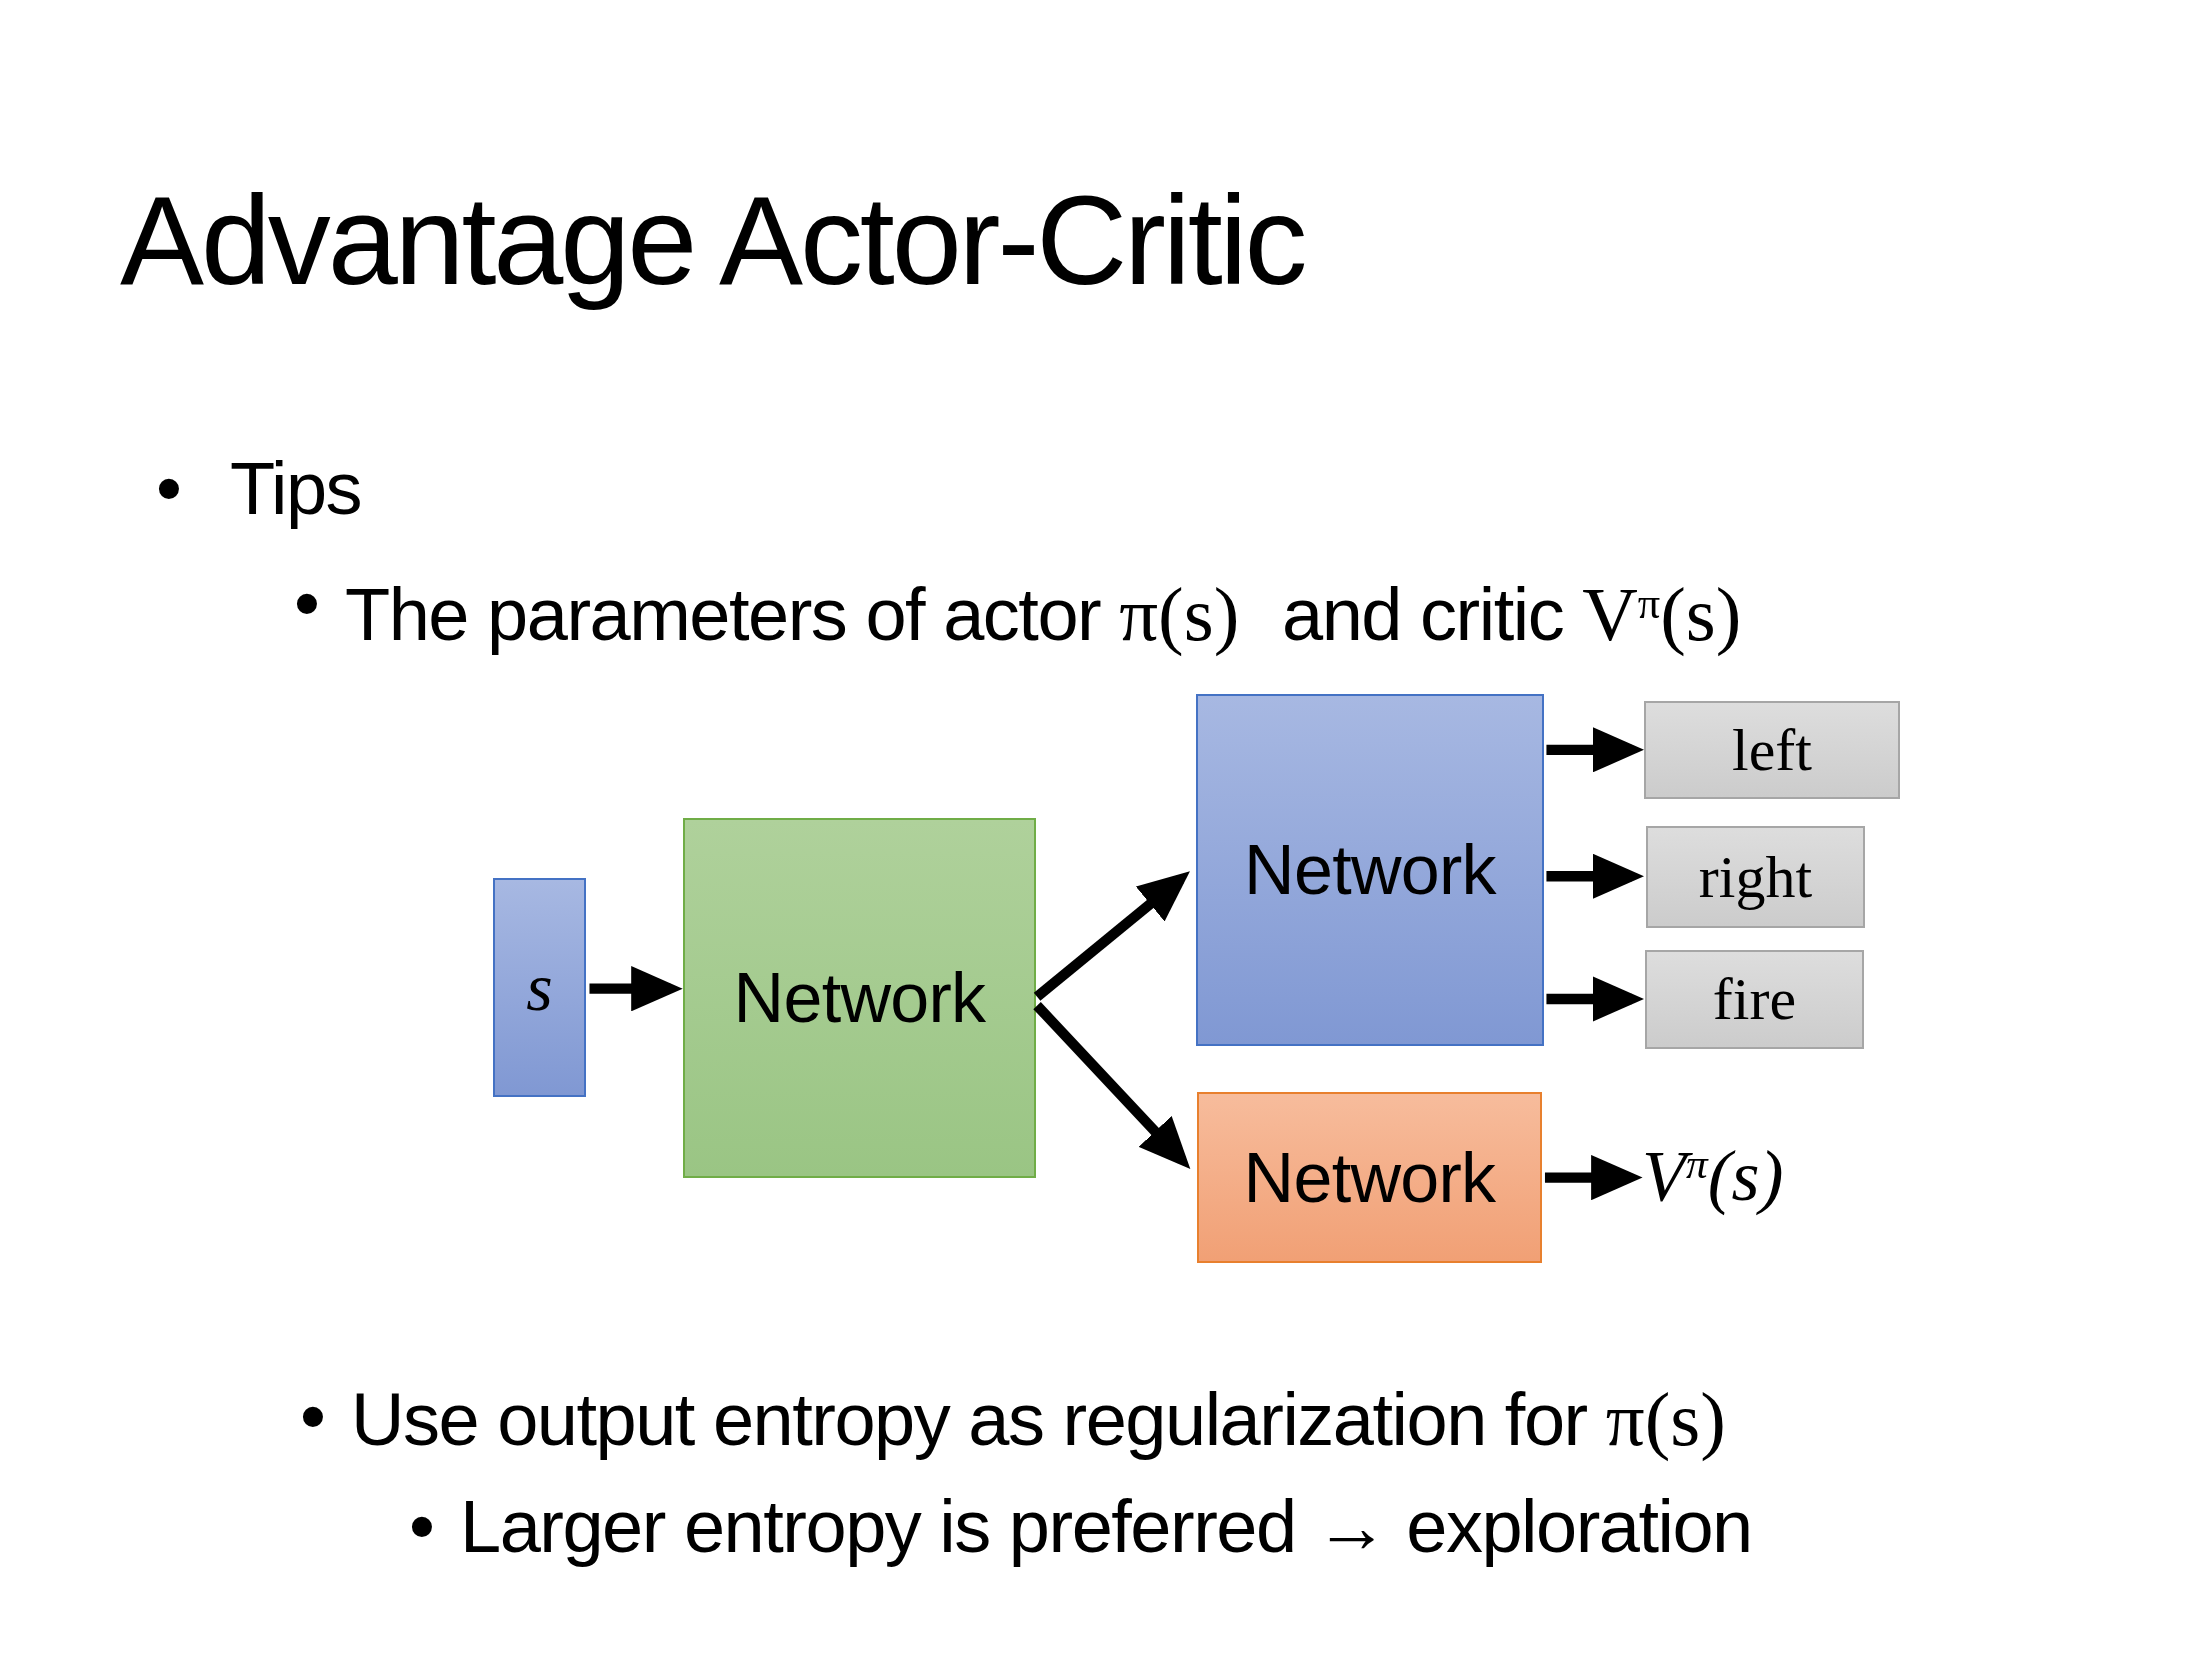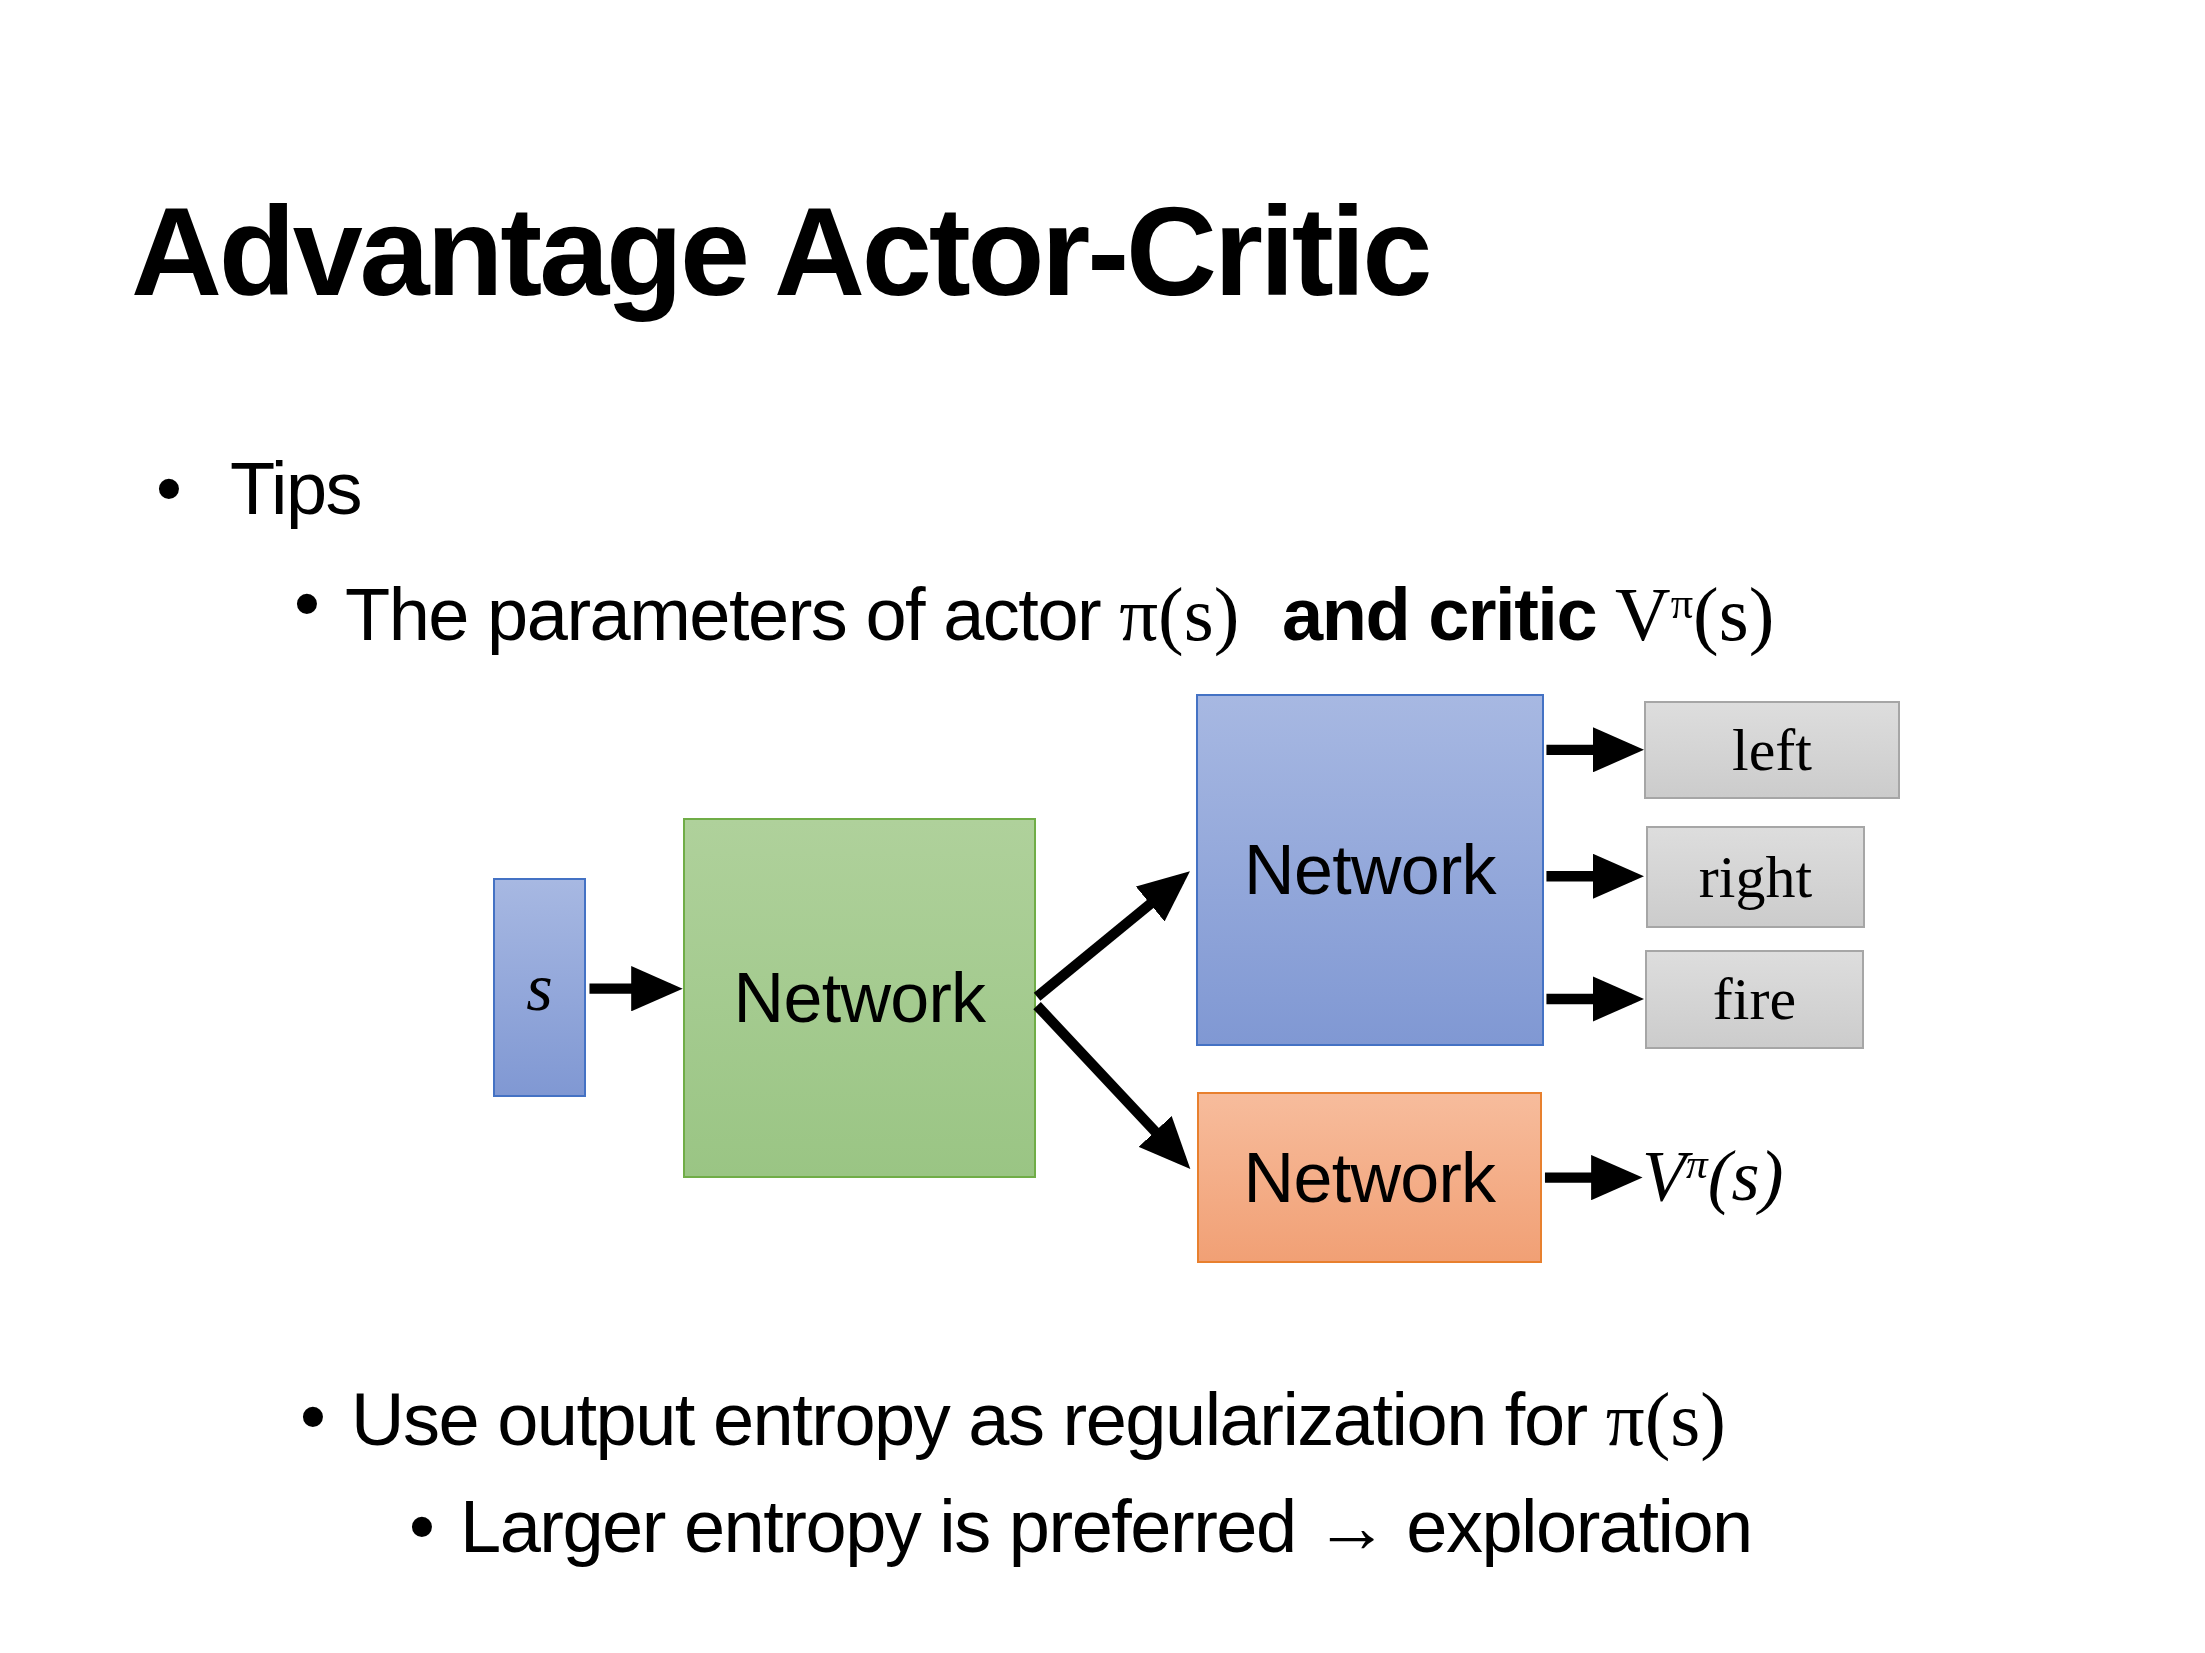--- a/index.html
+++ b/index.html
@@ -2,38 +2,38 @@
 <html style="--blue-fill-top: #a7b8e2; --blue-fill-bottom: #8098d3; --blue-border: #4472c4; --green-fill-top: #afd19b; --green-fill-bottom: #9ac584; --green-border: #70ad47; --orange-fill-top: #f7bc9c; --orange-fill-bottom: #f1a075; --orange-border: #e8802e; --gray-fill-top: #dddddd; --gray-fill-bottom: #cccccc; --gray-border: #a6a6a6;font-size:11.8px"><head>
 <meta charset="utf-8">
 <style>
   html,body { margin:0; padding:0; background:#ffffff; }
   .slide {
     position:relative; width:2205px; height:1654px; background:#ffffff;
     font-family:"Liberation Sans", sans-serif; color:#000;
     overflow:hidden;
   }
   .title {
-    position:absolute; left:116px; top:168px; margin:15px;
-    font-size:126px; font-weight:700; letter-spacing:-0.025em; line-height:1.1;
+    position:absolute; left:116px; top:168px; margin:4px;
+    font-size:126px; font-weight:400; letter-spacing:-0.025em; line-height:1.1;
     white-space:nowrap;
   }
   .line {
     position:absolute; font-size:74px; letter-spacing:-1.5px; line-height:1.38;
     white-space:nowrap; display:flex; align-items:flex-start;
   }
   .dot { display:inline-block; flex:0 0 auto; }
   .lvl1 .dot { width:74px; }
   .lvl2 .dot { width:51px; }
   .lvl3 .dot { width:51px; }
   .math {
     font-family:"Liberation Serif", serif; 
     letter-spacing:0; font-size:1.04em;margin-top:44px;
   }
   .sup { font-size:0.6em; vertical-align:0.5em; }
-  .gapped { margin-left:0.32em;font-weight:bold; }
+  .gapped { margin-left:0.32em; }
   .shared-text { line-height:101px; }
 
   
   .box {
     position:absolute; display:flex; align-items:center; justify-content:center;
     box-sizing:border-box;
   }
   .box.blue   { background:linear-gradient(180deg, var(--blue-fill-top), var(--blue-fill-bottom)); border:2.2px solid var(--blue-border); }
   .box.green  { background:linear-gradient(180deg, var(--green-fill-top), var(--green-fill-bottom)); border:2.2px solid var(--green-border); }
   .box.orange { background:linear-gradient(180deg, var(--orange-fill-top), var(--orange-fill-bottom)); border:2.9px solid var(--orange-border); }

